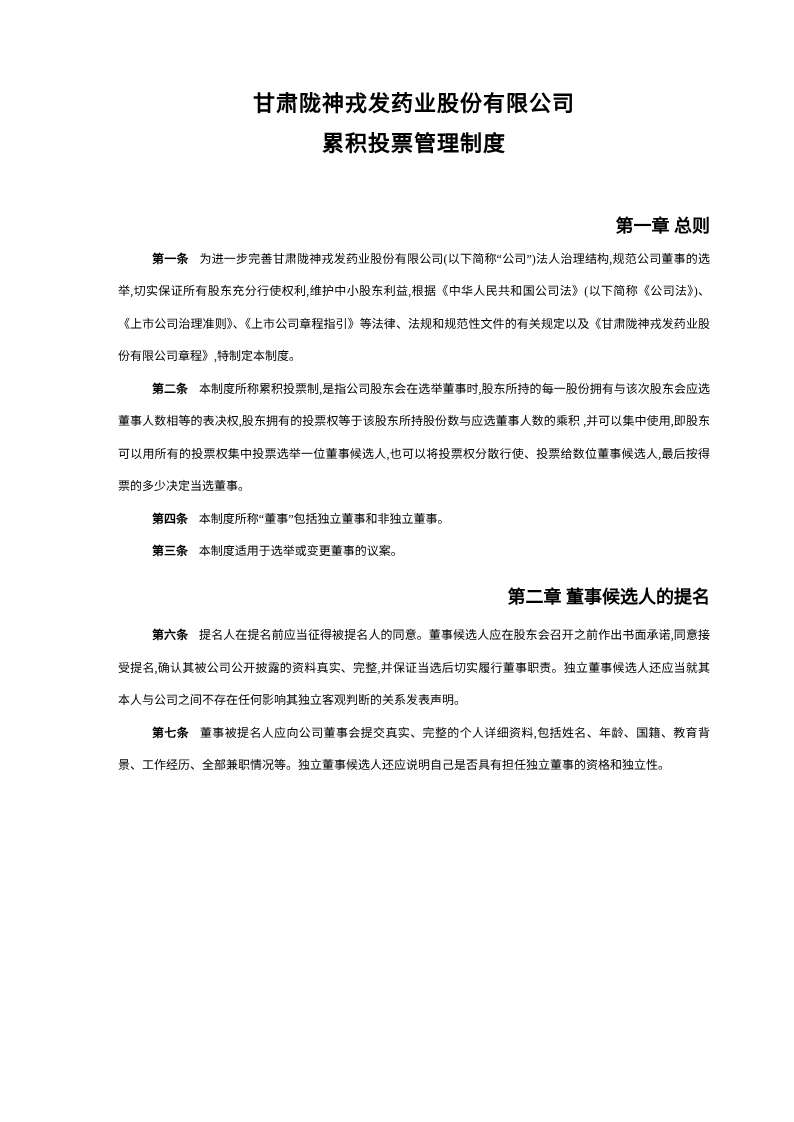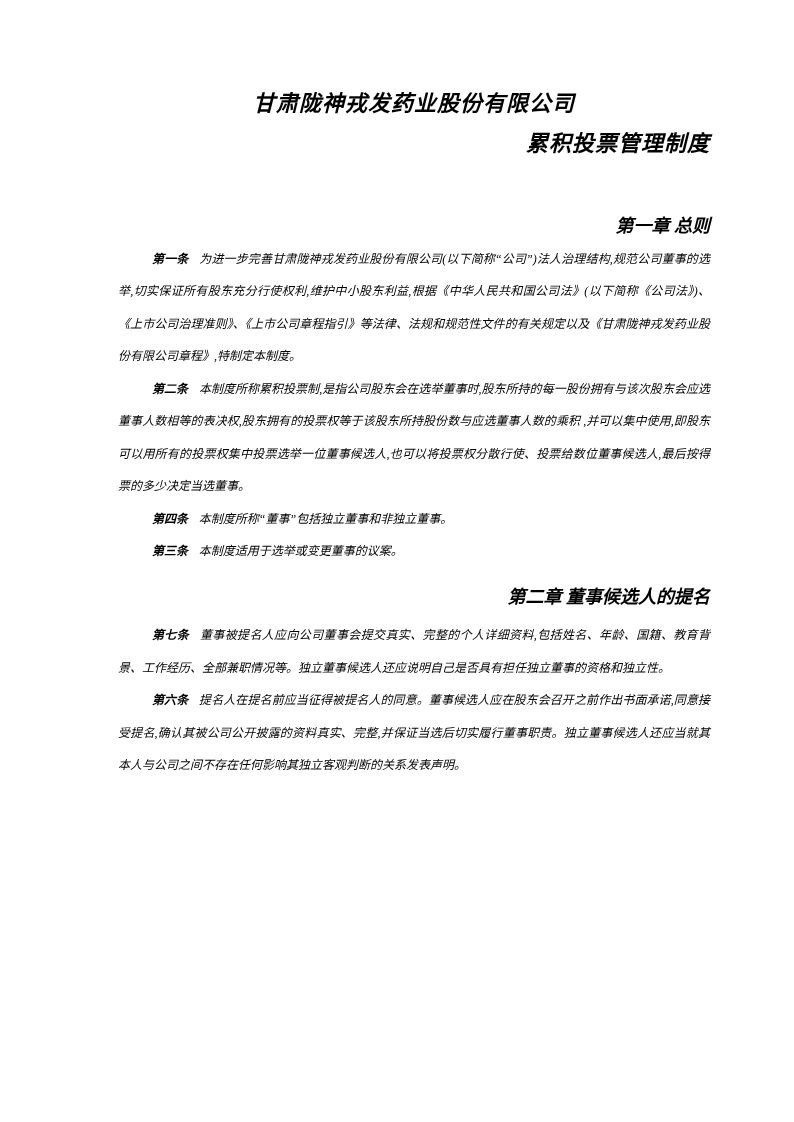--- a/index.html
+++ b/index.html
@@ -11,35 +11,34 @@
     position: relative;
     width: 794px;
     height: 1122px;
     margin: 0 auto;
     box-sizing: border-box;
     padding: 84px 84px 0 118px;
     background: #ffffff;
     color: #000000;
     font-family: "Liberation Serif", "DejaVu Serif", serif;
     overflow: hidden;
-    font-style: italic;
   }
   .doc-title {
     margin: 0;
     font-size: 22px;
     font-weight: bold;
     text-align: center;
     line-height: 40px;
     letter-spacing: 1px;
   }
   .doc-subtitle {
     margin: 0;
     font-size: 22px;
     font-weight: bold;
-    text-align: right;
+    text-align: center;
     line-height: 40px;
     letter-spacing: 1px;
   }
   .chapter-heading {
     margin: 0;
     font-size: 18px;
     font-weight: bold;
     text-align: right;
     line-height: 32.5px;
   }
@@ -82,19 +81,19 @@
 
     <p class="article"><span class="article-label">第四条</span><span>本制度所称“董事”包括独立董事和非独立董事。</span></p>
 
     <p class="article"><span class="article-label">第三条</span><span>本制度适用于选举或变更董事的议案。</span></p>
   </section>
 
   <section>
     <h2 class="chapter-heading chapter-heading--second">第二章  董事候选人的提名</h2>
 
 
+    <p class="article"><span class="article-label">第六条</span><span>提名人在提名前应当征得被提名人的同意。董事候选人应在股东会召开之前作出书面承诺,同意接受提名,确认其被公司公开披露的资料真实、完整,并保证当选后切实履行董事职责。独立董事候选人还应当就其本人与公司之间不存在任何影响其独立客观判断的关系发表声明。</span></p>
+
     <p class="article"><span class="article-label">第七条</span><span>董事被提名人应向公司董事会提交真实、完整的个人详细资料,包括姓名、年龄、国籍、教育背景、工作经历、全部兼职情况等。独立董事候选人还应说明自己是否具有担任独立董事的资格和独立性。</span></p>
-
-    <p class="article"><span class="article-label">第六条</span><span>提名人在提名前应当征得被提名人的同意。董事候选人应在股东会召开之前作出书面承诺,同意接受提名,确认其被公司公开披露的资料真实、完整,并保证当选后切实履行董事职责。独立董事候选人还应当就其本人与公司之间不存在任何影响其独立客观判断的关系发表声明。</span></p>
 
   </section>
 
 </div>
 
 </body></html>

